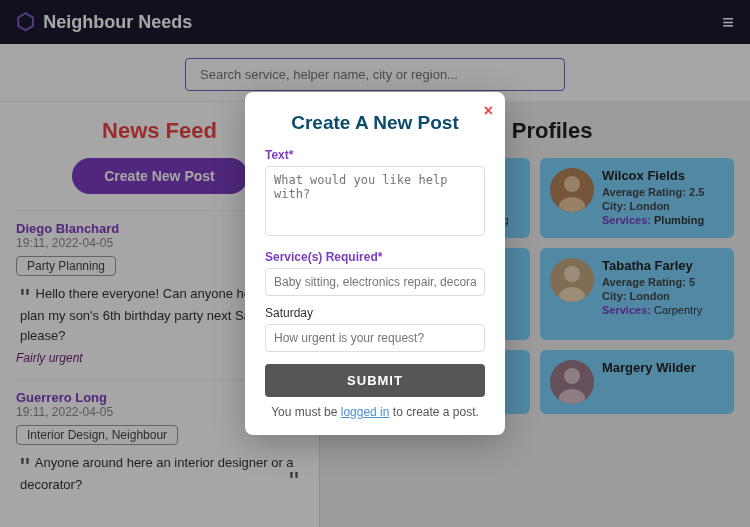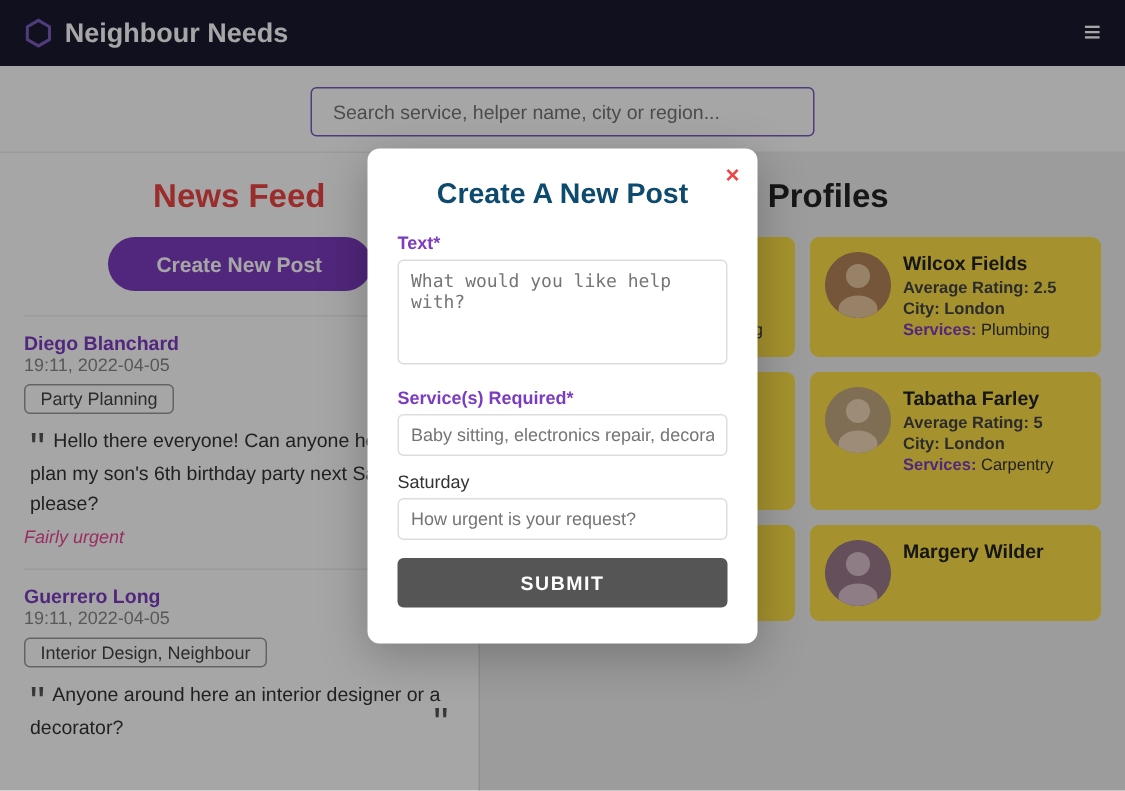--- a/index.html
+++ b/index.html
@@ -41,21 +41,21 @@
 
     
     .search-bar-container {
       display: flex;
       justify-content: center;
       padding: 14px 0 10px;
       background: white;
       border-bottom: 1px solid #eee;
     }
     .search-input {
-      width: 336px;
+      width: 380px;
       padding: 8px 14px;
       border: 1.5px solid #7c5cbf;
       border-radius: 4px;
       font-size: 13px;
       color: #aaa;
       outline: none;
       background: white;
     }
 
     
@@ -135,21 +135,21 @@
     }
     .post-quote-close {
       font-size: 28px;
       color: #555;
       line-height: 0.5;
       vertical-align: -18px;
       margin-left: 2px;
       float: right;
     }
     .post-urgency {
-      color: #ec4899;
+      color: #701a75;
       font-size: 12px;
       margin-top: 6px;
       font-style: italic;
     }
 
     
     .all-profiles {
       flex: 1;
       padding: 16px;
       background: #f0f0f0;
@@ -160,21 +160,21 @@
       text-align: center;
       color: #222;
       margin-bottom: 14px;
     }
     .profiles-grid {
       display: grid;
       grid-template-columns: 1fr 1fr;
       gap: 10px;
     }
     .profile-card {
-      background: #fde047;
+      background: #7dd3fc;
       border-radius: 6px;
       padding: 10px;
       display: flex;
       align-items: flex-start;
       gap: 8px;
     }
     .profile-avatar {
       width: 44px;
       height: 44px;
       border-radius: 50%;
@@ -372,21 +372,21 @@
         </div>
         <div class="profile-info">
           <div class="profile-name">Wilcox Fields</div>
           <div class="profile-detail">
             <span>Average Rating:</span> <span>2.5</span>
           </div>
           <div class="profile-detail">
             <span>City:</span> <span>London</span>
           </div>
           <div class="profile-detail profile-services">
-            <span>Services:</span> <span style="color:#333; font-weight:normal;">Plumbing</span>
+            <span>Services:</span> <span style="color:#333; font-weight:bold;">Plumbing</span>
           </div>
         </div>
       </div>
 
       <div class="profile-card">
         <div class="profile-avatar avatar-lessie">
           <svg width="44" height="44" viewBox="0 0 44 44">
               <circle cx="22" cy="22" r="22" fill="#8a7a6a"></circle>
               <circle cx="22" cy="16" r="8" fill="#d4b896"></circle>
               <ellipse cx="22" cy="38" rx="13" ry="9" fill="#d4b896"></ellipse>
@@ -467,14 +467,17 @@
     <textarea class="modal-textarea" placeholder="What would you like help with?" style=""></textarea>
 
     <div class="modal-label">Service(s) Required*</div>
     <input class="modal-input" type="text" placeholder="Baby sitting, electronics repair, decorating..." style="">
 
     <div class="modal-section-label">Saturday</div>
     <input class="modal-input" type="text" placeholder="How urgent is your request?" style="">
 
     <button class="submit-btn">SUBMIT</button>
 
+    <div class="modal-login-text">
+      <span>You must be </span><span class="modal-login-link">logged in</span><span> to create a post.</span>
+    </div>
   </div>
 </div>
 
 </body></html>

